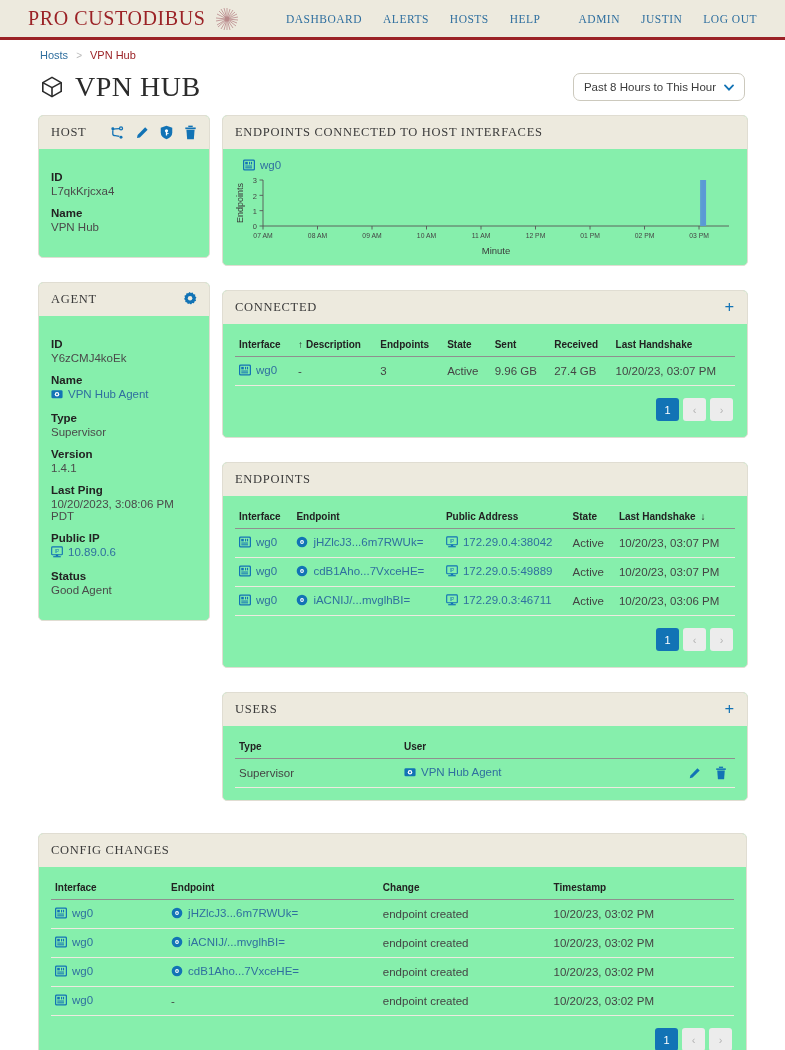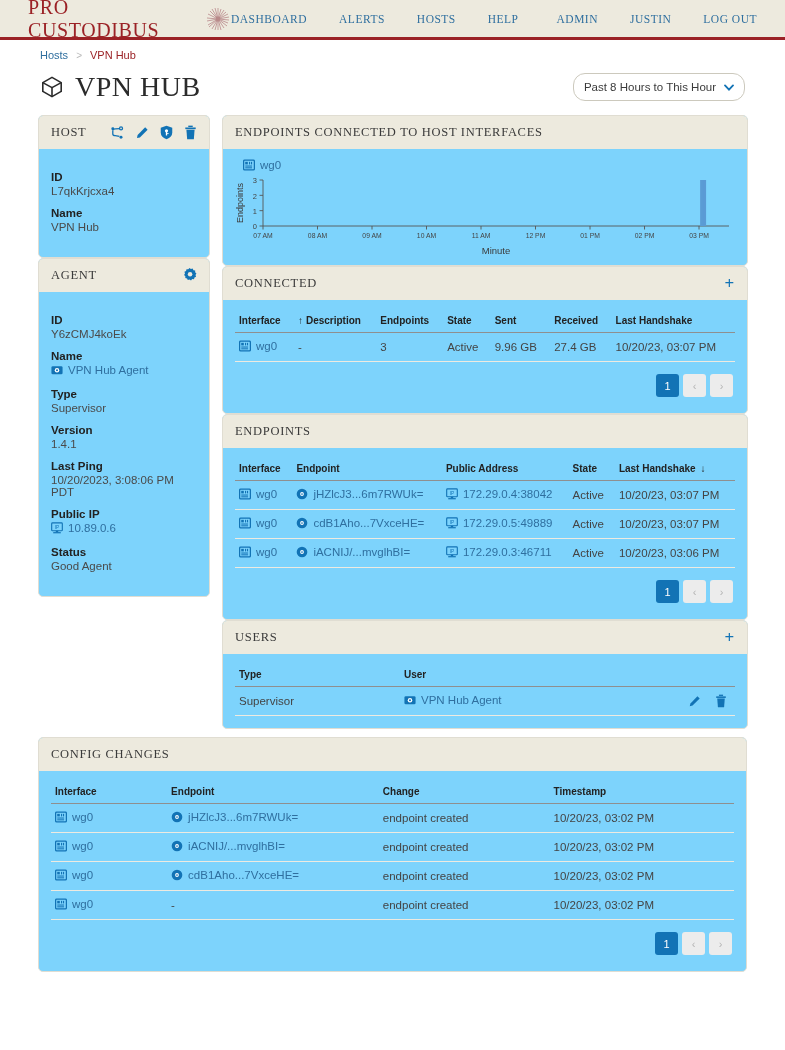--- a/index.html
+++ b/index.html
@@ -55,21 +55,21 @@
   }
   .topnav {
     margin-left: auto;
     display: flex;
     align-items: center;
     gap: 18px;
   }
   .topnav-group {
     display: flex;
     align-items: center;
-    gap: 32px;
+    gap: 21px;
   }
   .topnav-group.second { margin-left: 20px; }
   .topnav a {
     font-family: "Liberation Serif", serif;
     font-size: 11.5px;
     letter-spacing: .5px;
     color: #2f6f9f;
     text-decoration: none;
     white-space: nowrap;
   }
@@ -99,21 +99,21 @@
     letter-spacing: .5px;
     display: flex;
     align-items: center;
     gap: 11px;
     font-weight: 400;
   }
   .cube-icon { display:block; }
   .rangebox {
     margin-left: auto;
     border: 1px solid #ccc9bd;
-    border-radius: 12px;
+    border-radius: 7px;
     background: #fff;
     height: 26px;
     display: flex;
     align-items: center;
     padding: 0 10px;
     gap: 8px;
     font-size: 11.5px;
     color: #3b3b3b;
     white-space: nowrap;
   }
@@ -127,24 +127,24 @@
   .content {
     padding: 0 38px 0 38px;
     display: flex;
     gap: 12px;
     align-items: flex-start;
   }
   .col-left { width: 172px; flex: 0 0 172px; }
   .col-right { flex: 1 1 auto; }
 
   .card {
-    background: #7dd3fc;
+    background: #86efac;
     border: 1px solid #e0ddd2;
     border-radius: 5px;
-    margin-bottom: 0;
+    margin-bottom: 24px;
     overflow: hidden;
   }
   .card-head {
     background: #edeade;
     padding: 9px 12px;
     display: flex;
     align-items: center;
     font-family: "Liberation Serif", serif;
     font-size: 12.5px;
     letter-spacing: .7px;

